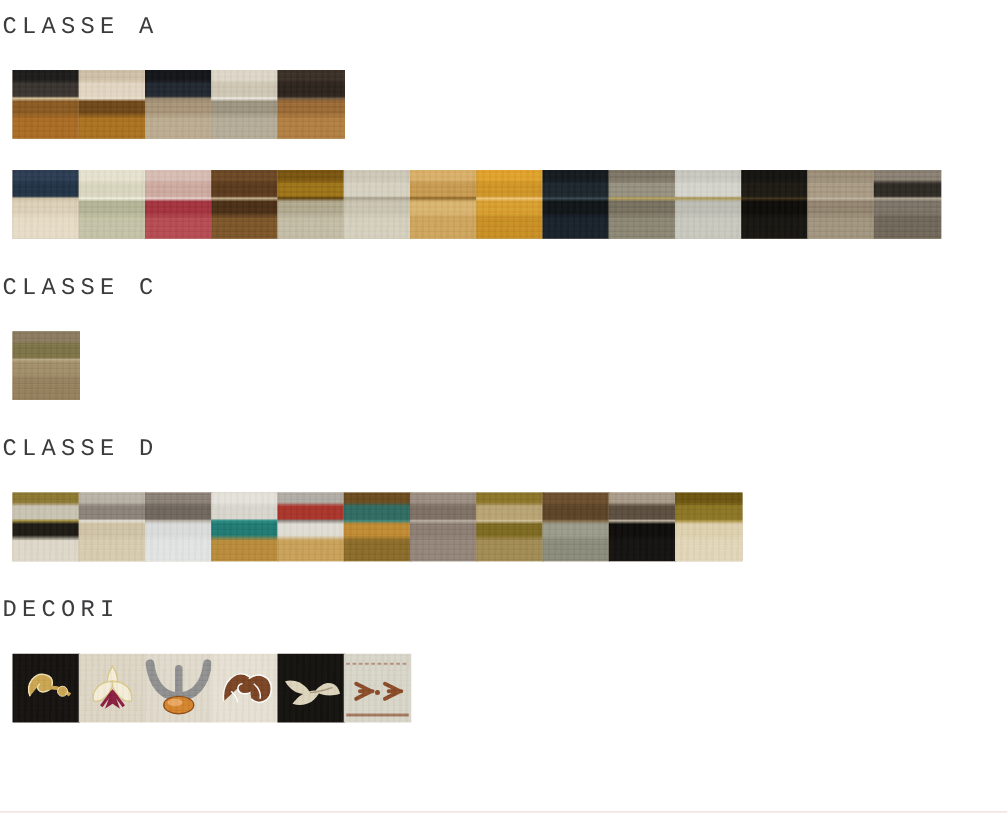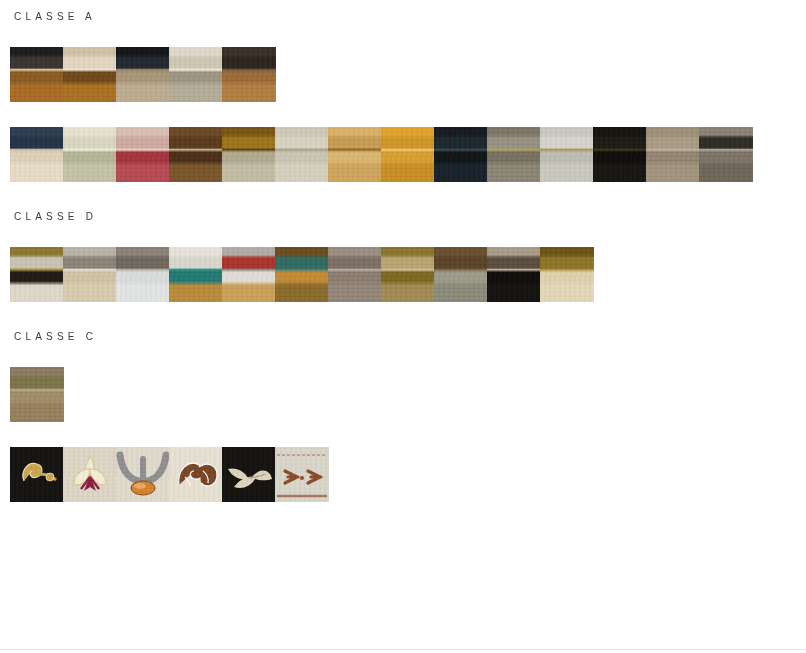--- a/index.html
+++ b/index.html
@@ -19,29 +19,29 @@
   .page {
     padding: 0;
     position: relative;
     width: 806px;
     height: 653px;
   }
   .section {
     margin: 0;
   }
   .section-title {
-    font-size: 10px;
+    font-size: 19px;
     font-weight: 400;
     color: #3c3c3f;
     letter-spacing: 4.2px;
     text-transform: uppercase;
     margin: 0;
-    padding: 0 0 0 14px;
+    padding: 0 0 0 2px;
     line-height: 1;
-    font-family: Liberation Sans, sans-serif;
+    font-family: Liberation Mono, monospace;
   }
   .swatch-row {
     display: flex;
     flex-wrap: nowrap;
     padding-left: 10px;
     gap: 0px;
   }
   .swatch {
     width: 54px;
     height: 55px;
@@ -190,20 +190,30 @@
           <span class="grain"></span>
           <span class="speck"></span>
         </div>
         <div class="swatch" style="background-image: linear-gradient(rgb(138, 128, 115) 0%, rgb(138, 128, 115) 14%, rgb(46, 42, 36) 20%, rgb(46, 42, 36) 38%, rgb(176, 166, 148) 41%, rgb(124, 115, 102) 46%, rgb(124, 115, 102) 62%, rgb(110, 101, 88) 70%, rgb(110, 101, 88) 100%);">
           <span class="grain"></span>
           <span class="speck"></span>
         </div>
       </div>
   </section>
 
+  <section class="section sec-c">
+    <h2 class="section-title">CLASSE C</h2>
+    <div class="swatch-row">
+        <div class="swatch" style="background-image: linear-gradient(rgb(138, 122, 94) 0%, rgb(138, 122, 94) 14%, rgb(124, 114, 70) 20%, rgb(124, 114, 70) 38%, rgb(184, 166, 132) 41%, rgb(160, 140, 104) 46%, rgb(160, 140, 104) 62%, rgb(148, 127, 92) 70%, rgb(148, 127, 92) 100%);">
+          <span class="grain"></span>
+          <span class="speck"></span>
+        </div>
+      </div>
+  </section>
+
   <section class="section sec-d">
     <h2 class="section-title">CLASSE D</h2>
     <div class="swatch-row">
         <div class="swatch" style="background-image: linear-gradient(rgb(138, 118, 48) 0%, rgb(138, 118, 48) 14%, rgb(200, 194, 178) 20%, rgb(200, 194, 178) 38%, rgb(160, 141, 60) 41%, rgb(30, 26, 20) 46%, rgb(30, 26, 20) 62%, rgb(221, 216, 200) 70%, rgb(221, 216, 200) 100%);">
           <span class="grain"></span>
           <span class="speck"></span>
         </div>
         <div class="swatch" style="background-image: linear-gradient(rgb(184, 178, 166) 0%, rgb(184, 178, 166) 14%, rgb(138, 130, 120) 20%, rgb(138, 130, 120) 38%, rgb(228, 224, 214) 41%, rgb(207, 194, 164) 46%, rgb(207, 194, 164) 62%, rgb(216, 203, 174) 70%, rgb(216, 203, 174) 100%);">
           <span class="grain"></span>
           <span class="speck"></span>
@@ -240,31 +250,22 @@
           <span class="grain"></span>
           <span class="speck"></span>
         </div>
         <div class="swatch" style="background-image: linear-gradient(rgb(106, 84, 16) 0%, rgb(106, 84, 16) 14%, rgb(138, 116, 36) 20%, rgb(138, 116, 36) 38%, rgb(168, 144, 64) 41%, rgb(221, 208, 174) 46%, rgb(221, 208, 174) 62%, rgb(226, 214, 184) 70%, rgb(226, 214, 184) 100%);">
           <span class="grain"></span>
           <span class="speck"></span>
         </div>
       </div>
   </section>
 
-  <section class="section sec-c">
-    <h2 class="section-title">CLASSE C</h2>
-    <div class="swatch-row">
-        <div class="swatch" style="background-image: linear-gradient(rgb(138, 122, 94) 0%, rgb(138, 122, 94) 14%, rgb(124, 114, 70) 20%, rgb(124, 114, 70) 38%, rgb(184, 166, 132) 41%, rgb(160, 140, 104) 46%, rgb(160, 140, 104) 62%, rgb(148, 127, 92) 70%, rgb(148, 127, 92) 100%);">
-          <span class="grain"></span>
-          <span class="speck"></span>
-        </div>
-      </div>
-  </section>
-
   <section class="section sec-decori">
+    <h2 class="section-title">DECORI</h2>
     <div class="swatch-row">
         <div class="swatch" style="background: rgb(21, 18, 15);">
           <svg viewBox="0 0 54 55" class="decor-art" width="54" height="55">
             <path d="M14 34 C10 24 18 14 27 17 C34 19 33 28 27 30 C21 32 18 27 22 24" fill="#caa450" stroke="#f0e0b0" stroke-width="1.2"></path>
             <path d="M27 28 C33 26 40 28 46 33" stroke="#caa450" stroke-width="3" fill="none"></path>
             <circle cx="40" cy="30" r="4" fill="#caa450" stroke="#f0e0b0" stroke-width="0.8"></circle>
           </svg>
           <span class="grain"></span>
           <span class="speck"></span>
         </div>

